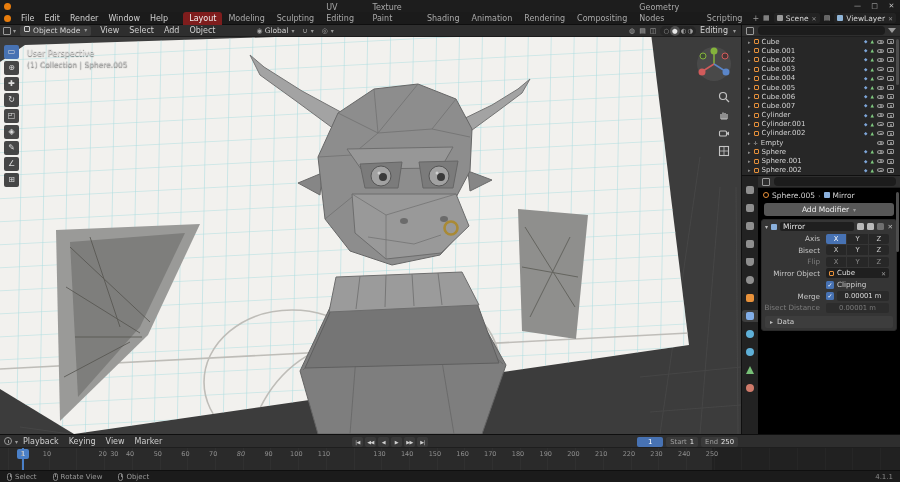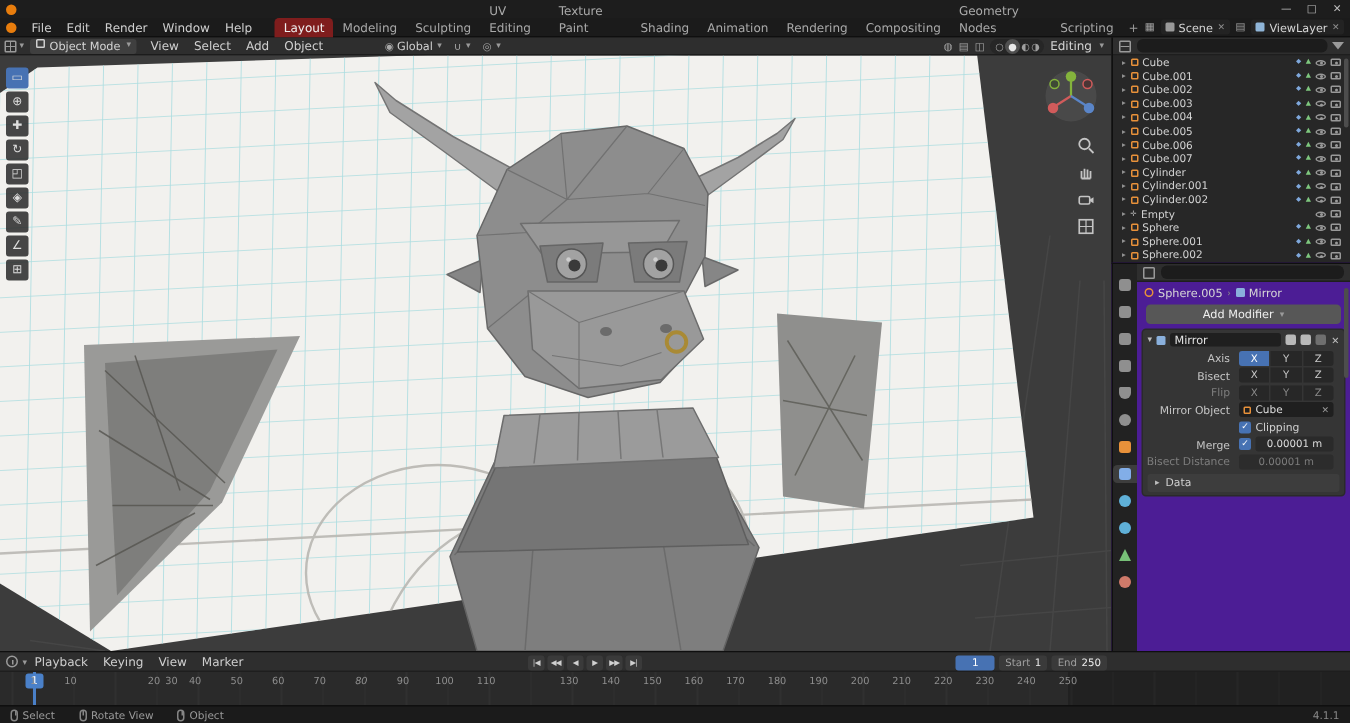--- a/index.html
+++ b/index.html
@@ -66,21 +66,21 @@
   .olright{margin-left:auto;display:flex;align-items:center;gap:3px;padding-right:6px}
   .olmod{color:#7fa8dc;font-size:4.5px}
   .oldata{color:#7ec77e;font-size:4.5px}
   .oleye{width:7px;height:4px;border:1px solid #999;border-radius:50%;position:relative}
   .oleye::after{content:"";position:absolute;left:1.6px;top:.4px;width:2px;height:2px;border-radius:50%;background:#999}
   .olcam{width:7px;height:5px;border:1px solid #999;border-radius:1px;position:relative}
   .olcam::after{content:"";position:absolute;left:2px;top:1px;width:2px;height:2px;border-radius:50%;background:#999}
   .sbar{position:absolute;right:1px;width:3px;border-radius:2px;background:#4d4d4d}
 
   
-  .properties{position:absolute;left:741px;top:175px;width:159px;height:259px;background:#4c1d95;border-left:1px solid #0f0f0f;border-top:1px solid #0f0f0f;overflow:hidden}
+  .properties{position:absolute;left:741px;top:175px;width:159px;height:259px;background:#000000;border-left:1px solid #0f0f0f;border-top:1px solid #0f0f0f;overflow:hidden}
   .prop-tabs{position:absolute;left:0;top:0;bottom:0;width:16px;background:#222;display:flex;flex-direction:column;align-items:center;gap:6px;padding-top:8px}
   .ptab{width:16px;height:12px;display:flex;align-items:center;justify-content:center}
   .ptab.active{background:#3d3d3d;border-radius:3px 0 0 3px}
   .pti{width:8px;height:8px;border-radius:2px;background:#8f8f8f}
   .pti.object{background:#e8913a}
   .pti.modifiers{background:#82aee8}
   .pti.particles{background:#5fb0d8;border-radius:50%}
   .pti.physics{background:#5fb0d8;border-radius:50%}
   .pti.world{border-radius:50%}
   .pti.scene{border-radius:1px 1px 4px 4px}
@@ -343,20 +343,24 @@
           <span class="tg">✎</span>
         </div>
         <div class="tool">
           <span class="tg">∠</span>
         </div>
         <div class="tool">
           <span class="tg">⊞</span>
         </div>
       </div>
 
+    <div class="vp-text">
+      <div class="l1">User Perspective</div>
+      <div class="l2">(1) Collection | Sphere.005</div>
+    </div>
 
     <div class="nav-gizmo">
       <svg width="38" height="38">
         <circle cx="19" cy="19" r="17" fill="rgba(255,255,255,0.07)"></circle>
         <line x1="19" y1="19" x2="19" y2="7" stroke="#84b33c" stroke-width="1.5"></line>
         <circle cx="19" cy="6" r="3.5" fill="#84b33c"></circle>
         <line x1="19" y1="19" x2="8" y2="26" stroke="#d15b5b" stroke-width="1.5"></line>
         <circle cx="7" cy="27" r="3.5" fill="#d15b5b"></circle>
         <line x1="19" y1="19" x2="30" y2="26" stroke="#5a85c8" stroke-width="1.5"></line>
         <circle cx="31" cy="27" r="3.5" fill="#5a85c8"></circle>

